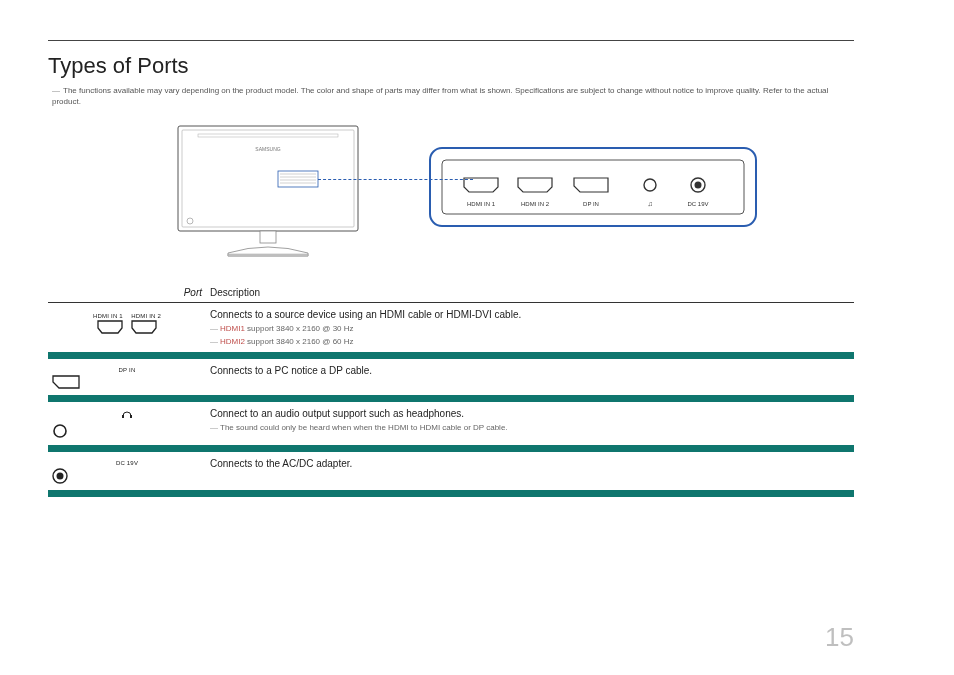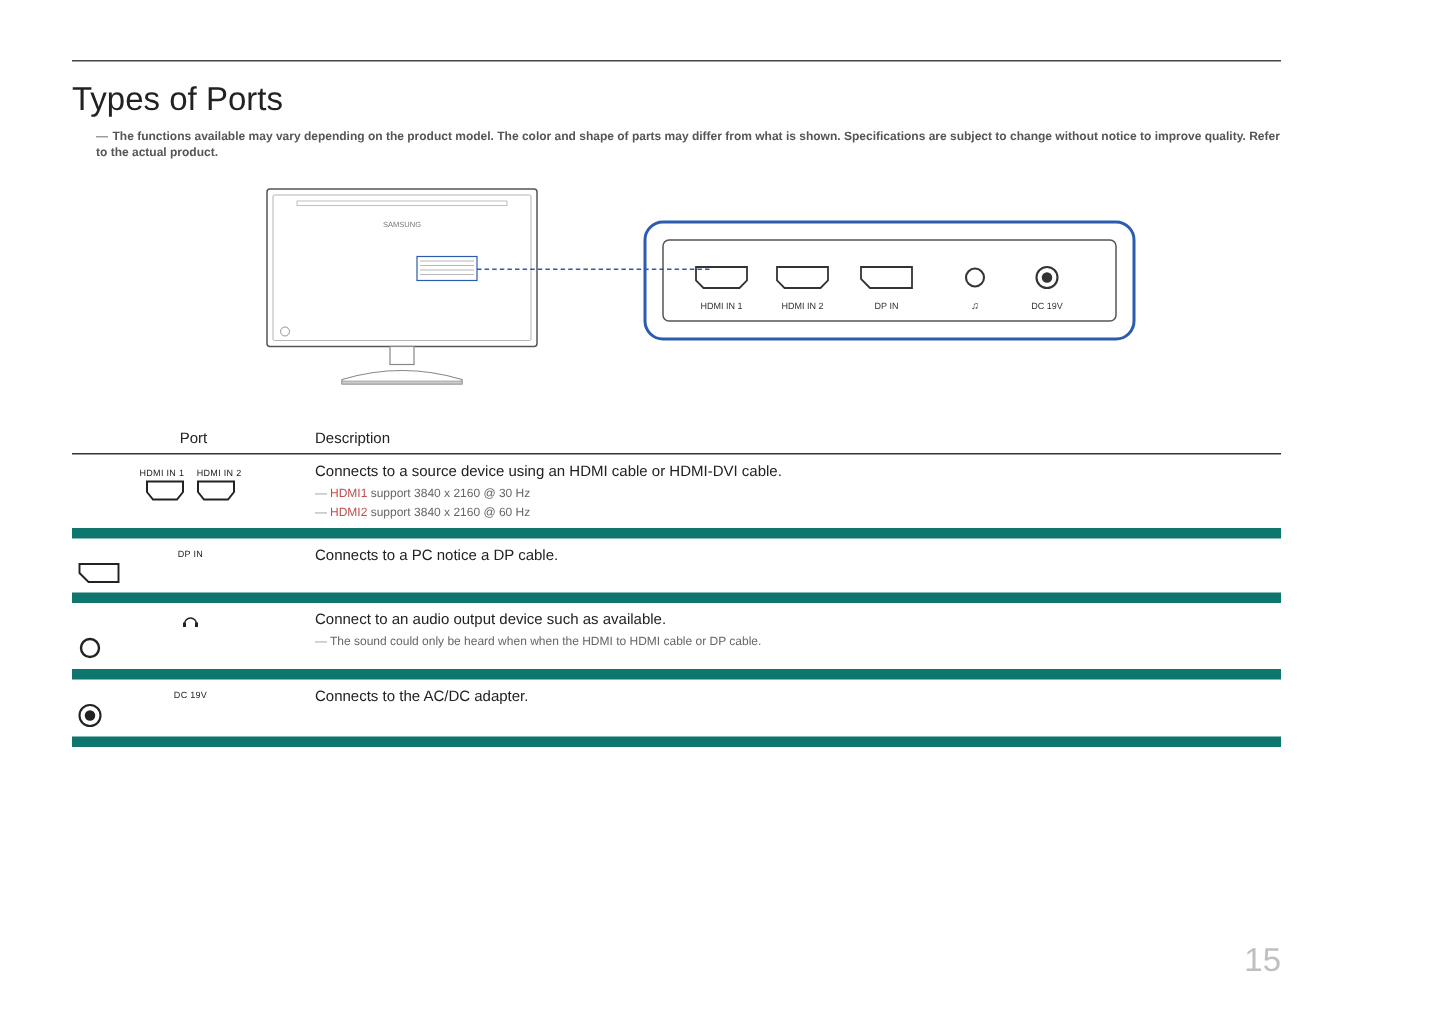--- a/index.html
+++ b/index.html
@@ -1,32 +1,32 @@
 <!DOCTYPE html>
 <html><head>
 <meta charset="utf-8">
 <style>
   html,body{margin:0;padding:0;background:#fff;font-family:Arial,Helvetica,sans-serif;color:#222;}
   .page{width:902px;height:675px;box-sizing:border-box;padding:40px 48px 30px 48px;position:relative;}
   hr.top{border:none;border-top:1px solid #444;margin:0 0 6px 0;}
   .title{font-size:22px;font-weight:400;margin:12px 0 6px 0;}
-  .note{font-size:8px;color:#555;line-height:1.4;margin:4px 0 14px 16px;font-weight:bold;}
+  .note{font-size:8px;color:#555;line-height:1.4;margin:4px 0 14px 4px;}
   .note .dash{color:#888;margin-right:3px;}
   .figs{display:flex;align-items:center;margin-left:120px;margin-bottom:20px;}
   .monitor{position:relative;}
   .panel-zoom{margin-left:60px;}
   .table{width:100%;border-collapse:collapse;font-size:10px;}
   .table .hdr td{border-bottom:1px solid #333;padding:6px 4px 4px 4px;font-weight:400;color:#222;}
   .table td{border-bottom:7px solid #0f766e;padding:6px 4px 6px 4px;vertical-align:top;}
   .table td.port{width:150px;text-align:center;}
   .plabel{font-size:6px;letter-spacing:0.2px;margin:2px 0;}
   .sub{font-size:8px;color:#666;margin-top:4px;}
   .sub .dash{color:#999;margin-right:2px;}
   .sub .kw{color:#c0504d;margin-top:28px;}
-  .pn{position:absolute;right:48px;bottom:22px;font-size:22px;color:#bfbfbf;}
+  .pn{position:absolute;right:48px;bottom:22px;font-size:26px;color:#bfbfbf;}
   svg{display:block;}
   .hdmi-i{display:inline-block;margin:0 3px;}
   .connector-line{position:absolute;border-top:1px dashed #2a5db0;}
 </style>
 </head>
 <body>
 
 <div class="page">
   <hr class="top">
   <div class="title">Types of Ports</div>
@@ -83,21 +83,21 @@
         <text x="163" y="60" text-anchor="middle" font-size="6" fill="#333">DP IN</text>
         <text x="222" y="60" text-anchor="middle" font-size="7" fill="#333">♫</text>
         <text x="270" y="60" text-anchor="middle" font-size="6" fill="#333">DC 19V</text>
       </svg>
     </div>
   </div>
 
   <table class="table">
     <tbody>
         <tr class="hdr">
-      <td style="text-align:center;padding-left:8px;">Port</td>
+      <td style="text-align:right;padding-left:8px;font-style:italic;">Port</td>
       <td>Description</td>
     </tr>
 
     <tr>
       <td class="port">
         <div>
           <span class="plabel">HDMI IN 1</span>&nbsp;&nbsp;
           <span class="plabel">HDMI IN 2</span>
         </div>
         <span class="hdmi-i">
@@ -141,21 +141,21 @@
                 <rect x="9" y="5" width="2" height="3" fill="#222"></rect>
               </svg>
         </div>
         <span>
           <svg width="16" height="16">
                 <circle cx="8" cy="8" r="6" fill="#fff" stroke="#222" stroke-width="1.6"></circle>
               </svg>
         </span>
       </td>
       <td>
-        <div>Connect to an audio output device such as available.</div>
+        <div>Connect to an audio output support such as headphones.</div>
         <div class="sub"><span class="dash">―</span><span>The sound could only be heard when when the HDMI to HDMI cable or DP cable.</span></div>
       </td>
     </tr>
 
     <tr>
       <td class="port">
         <div class="plabel">DC 19V</div>
         <span>
           <svg width="16" height="16">
                 <circle cx="8" cy="8" r="7" fill="#fff" stroke="#222" stroke-width="1.4"></circle>

